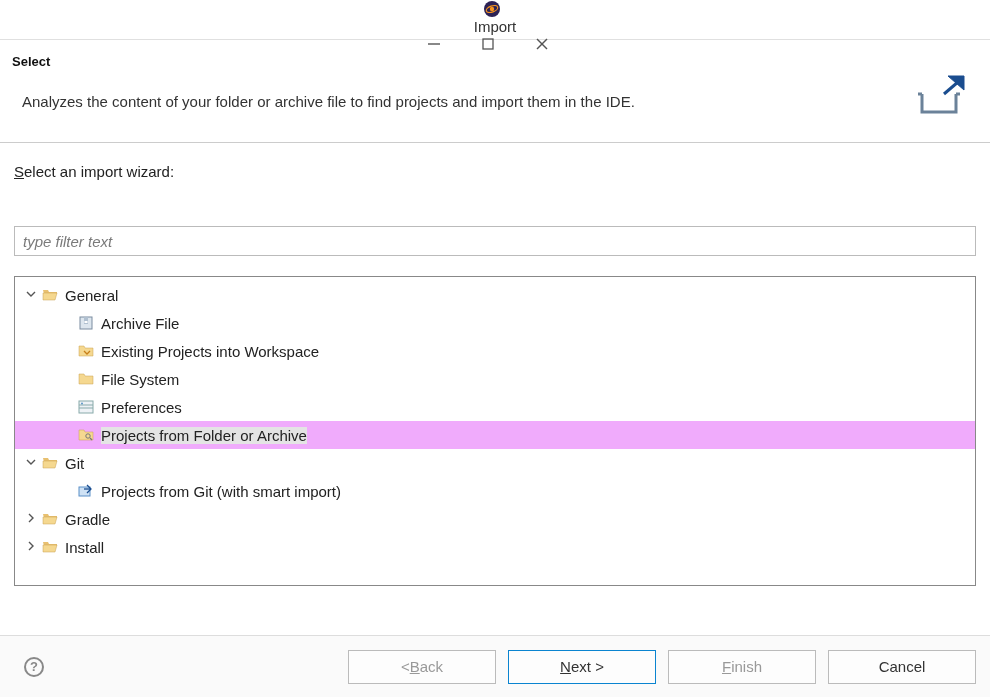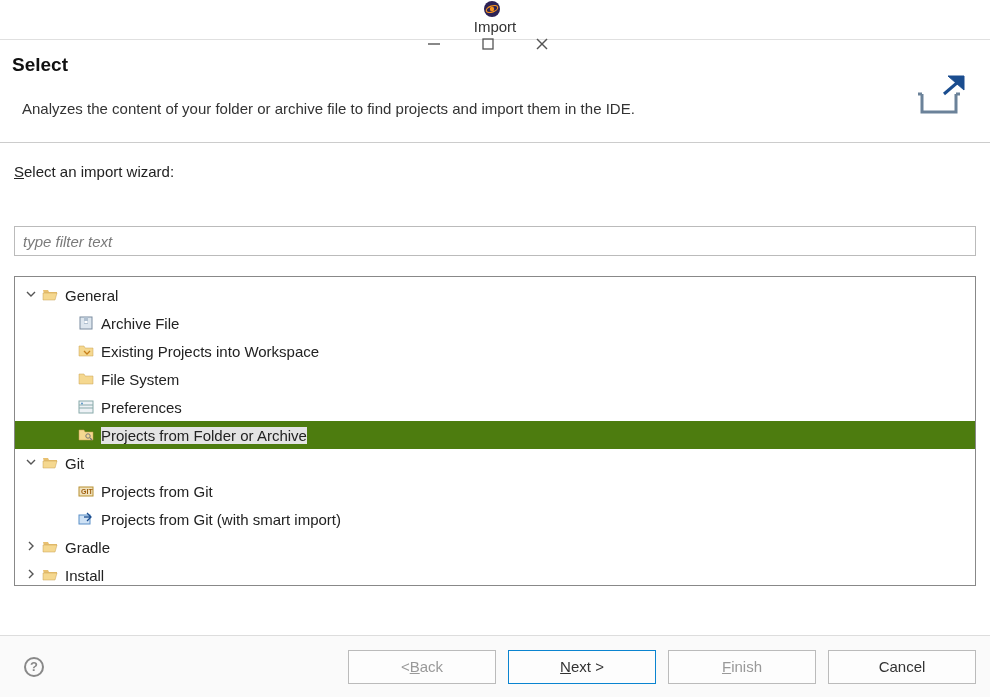--- a/index.html
+++ b/index.html
@@ -7,40 +7,40 @@
 
     
     .titlebar { height: 40px; display: flex; align-items: center; border-bottom: 1px solid #e0e0e0; padding: 0 8px; flex-direction: column; }
     .titlebar .app-icon { width: 18px; height: 18px; margin-right: 10px; margin-left: 4px; }
     .titlebar .title { font-size: 15px; color: #333; flex: 1; }
     .titlebar .win-controls { display: flex; gap: 36px; margin-right: 14px; }
     .titlebar .win-btn { width: 18px; height: 18px; display: flex; align-items: center; justify-content: center; color: #666; cursor: default; }
 
     
     .header { padding: 14px 22px 22px 12px; display: flex; justify-content: space-between; align-items: flex-start; border-bottom: 1px solid #ccc; background: #fff; }
-    .header-text h2 { font-size: 19px; font-weight: 700; color: #111; margin-bottom: 10px; }
+    .header-text h2 { font-size: 13px; font-weight: 700; color: #111; margin-bottom: 10px; }
     .header-text p { font-size: 15px; color: #333; padding-left: 10px; margin-top: 24px; }
     .header-icon { margin-top: 18px; margin-right: 0; }
 
     
     .content { padding: 20px 14px 0 14px; }
     .label { font-size: 15px; color: #222; margin-bottom: 6px; display: block; }
     .label .underline { text-decoration: underline; }
     .filter-input { width: 100%; height: 30px; border: 1px solid #bbb; padding: 4px 8px; font-size: 15px; color: #666; font-style: italic; outline: none; margin-top: 40px; }
     .filter-input::placeholder { color: #7a7a7a; font-style: italic; }
 
     .tree-box { margin-top: 20px; border: 1px solid #888; height: 310px; overflow-y: auto; background: #fff; position: relative; }
     .tree-box::-webkit-scrollbar { width: 16px; }
     .tree-box::-webkit-scrollbar-thumb { background: #c0c0c0; border-radius: 2px; }
     .tree-box::-webkit-scrollbar-track { background: #f0f0f0; }
 
     .tree { list-style: none; padding: 4px 0; font-size: 15px; }
     .tree li { padding: 0; }
     .tree .row { display: flex; align-items: center; height: 28px; cursor: default; }
-    .tree .row.selected { background: #4d7c0f; }
+    .tree .row.selected { background: #f0abfc; }
     .tree .row.selected .label-txt { background: #e4e4e4; }
     .expander { width: 20px; text-align: center; color: #555; font-size: 10px; user-select: none; }
     .icon-sl { width: 18px; height: 18px; margin-right: 6px; display: inline-flex; align-items: center; justify-content: center; }
     .label-txt { color: #222; white-space: nowrap; }
     .indent-0 { padding-left: 6px; }
     .indent-1 { padding-left: 42px; }
 
     
     .buttons { position: absolute; bottom: 0; left: 0; right: 0; height: 62px; border-top: 1px solid #ddd; display: flex; align-items: center; padding: 0 14px; background: #fafafa; }
     .help-btn { width: 20px; height: 20px; border: 2px solid #888; border-radius: 50%; color: #888; display: flex; align-items: center; justify-content: center; font-size: 13px; font-weight: bold; cursor: default; margin-left: 10px; }
@@ -195,32 +195,20 @@
               </svg>
             </span>
             <span class="label-txt">Git</span>
           </div>
         </li>
         <li>
           <div class="row indent-1">
             <span class="expander"></span>
             <span class="icon-sl file-ic">
               <svg viewBox="0 0 16 16">
-                <rect x="1" y="4" width="14" height="9" fill="#f0e3c0" stroke="#b89030"></rect>
-                <text x="3" y="11" font-size="7" fill="#a06010" font-weight="bold">GIT</text>
-              </svg>
-            </span>
-            <span class="label-txt">Projects from Git</span>
-          </div>
-        </li>
-        <li>
-          <div class="row indent-1">
-            <span class="expander"></span>
-            <span class="icon-sl file-ic">
-              <svg viewBox="0 0 16 16">
                 <rect x="1" y="4" width="11" height="9" fill="#cfe2f5" stroke="#5b8fc7"></rect>
                 <path d="M9 2l4 4-4 4" fill="none" stroke="#1a4d8f" stroke-width="1.3"></path>
                 <line x1="13" y1="6" x2="6" y2="6" stroke="#1a4d8f" stroke-width="1.3"></line>
               </svg>
             </span>
             <span class="label-txt">Projects from Git (with smart import)</span>
           </div>
         </li>
         <li>
           <div class="row indent-0">

